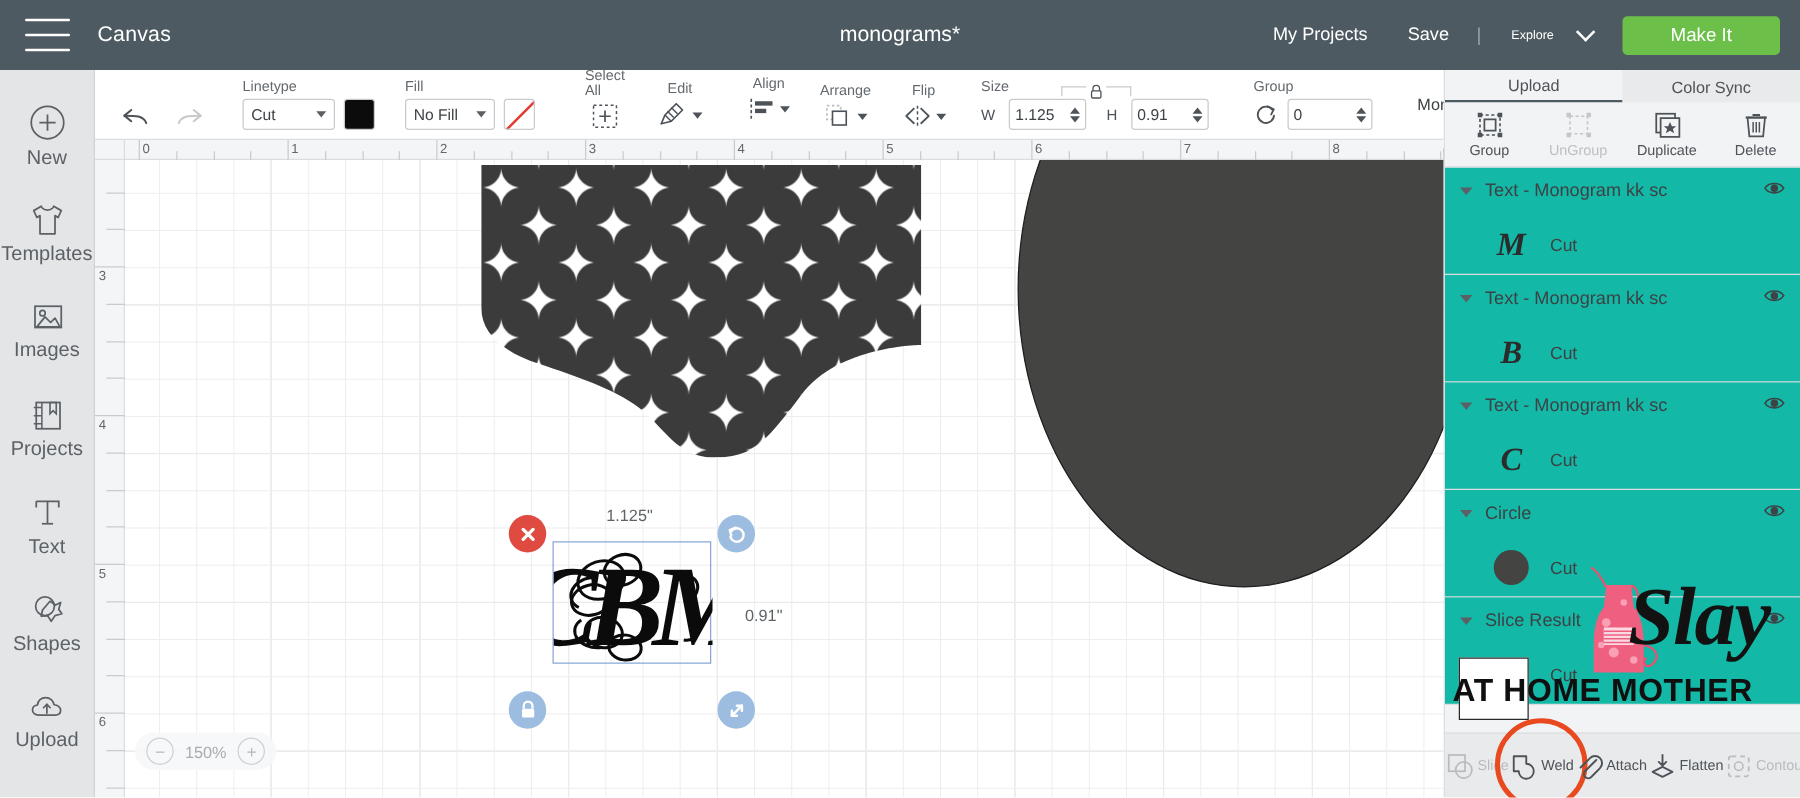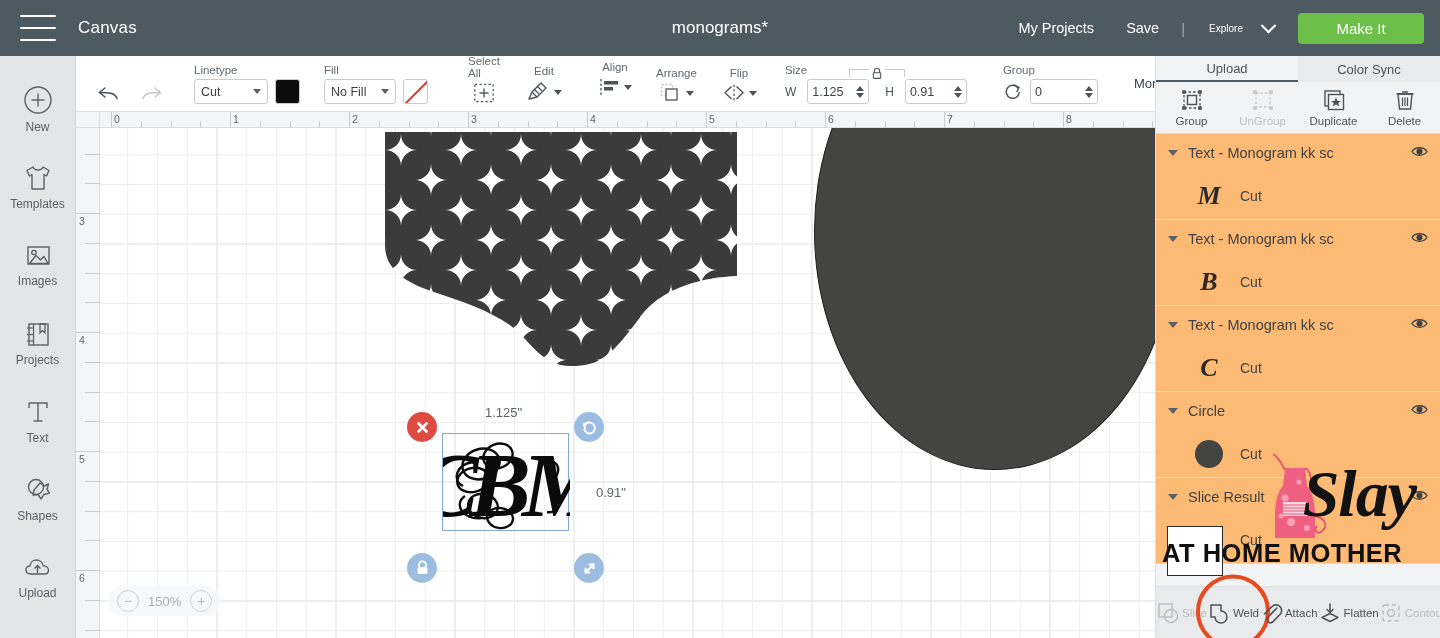--- a/index.html
+++ b/index.html
@@ -54,21 +54,21 @@
     border-right: 1px solid #d2d3d5;
     display: flex; flex-direction: column; align-items: center;
     padding-top: 14px;
   }
   .rail-item {
     width: 76px; height: 78px;
     display: flex; flex-direction: column; align-items: center; justify-content: center;
     cursor: pointer; gap: 5px;
   }
   .rail-item svg { display:block; }
-  .rail-label { font-size: 12px; color: #5b6166; }
+  .rail-label { font-size: 16px; color: #5b6166; }
 
   
   .toolbar {
     position: absolute; top: 56px; left: 76px; width: 1079px; height: 56px;
     background: #fff; border-bottom: 1px solid #dcdddf;
     display: flex; align-items: flex-end;
   }
   .tb-div { width: 1px; height: 34px; background: #e0e1e3; margin: 0 0 10px 0; align-self: center; }
   .tb-group { display: flex; flex-direction: column; align-items: flex-start; height: 56px; justify-content: flex-end; padding-bottom: 7px; }
   .tb-cap { font-size: 11.5px; color: #63696e; margin-bottom: 3px; }
@@ -164,21 +164,21 @@
   .rtabs { display:flex; height:26px; background:#e9eaeb; }
   .rtab { flex:1; display:flex; align-items:center; justify-content:center;
           font-size:13px; color:#4d5358; cursor:pointer; background:#e9eaeb; }
   .rtab.active { background:#f2f3f4; border-bottom:2px solid #4e5a61; }
   .ractions { display:flex; height:52px; background:#f2f3f4; border-bottom:1px solid #dcdddf; }
   .raction { flex:1; display:flex; flex-direction:column; align-items:center; justify-content:center; gap:3px; cursor:pointer; }
   .raction .lbl { font-size:11.5px; color:#4d5358; }
   .raction.dis .lbl { color:#bdc0c3; }
 
   .layers { flex:1; overflow:hidden; }
-  .lyr { border-bottom:1px solid #dcdddf; background:#fdba74; }
+  .lyr { border-bottom:1px solid #dcdddf; background:#14b8a6; }
   .lyr-head { height:38px; display:flex; align-items:center; padding:0 12px; }
   .tri { width:0;height:0; border-left:5px solid transparent; border-right:5px solid transparent; border-top:6px solid #5a6065; margin-right:10px; cursor:pointer; }
   .lyr-title { font-size:14.5px; color:#3d4245; }
   .eye { margin-left:auto; cursor:pointer; }
   .lyr-sub { height:47px; display:flex; align-items:center; padding-left:36px; }
   .thumb { width:34px; height:34px; display:flex; align-items:center; justify-content:center; font-family:"Liberation Serif", serif; font-size:25px; color:#2b2b2b; }
   .lyr-sub .op { font-size:14px; color:#3d4245; margin-left:14px; }
   .dot { width:28px; height:28px; border-radius:50%; background:#444443; }
 
   .bottombar {

